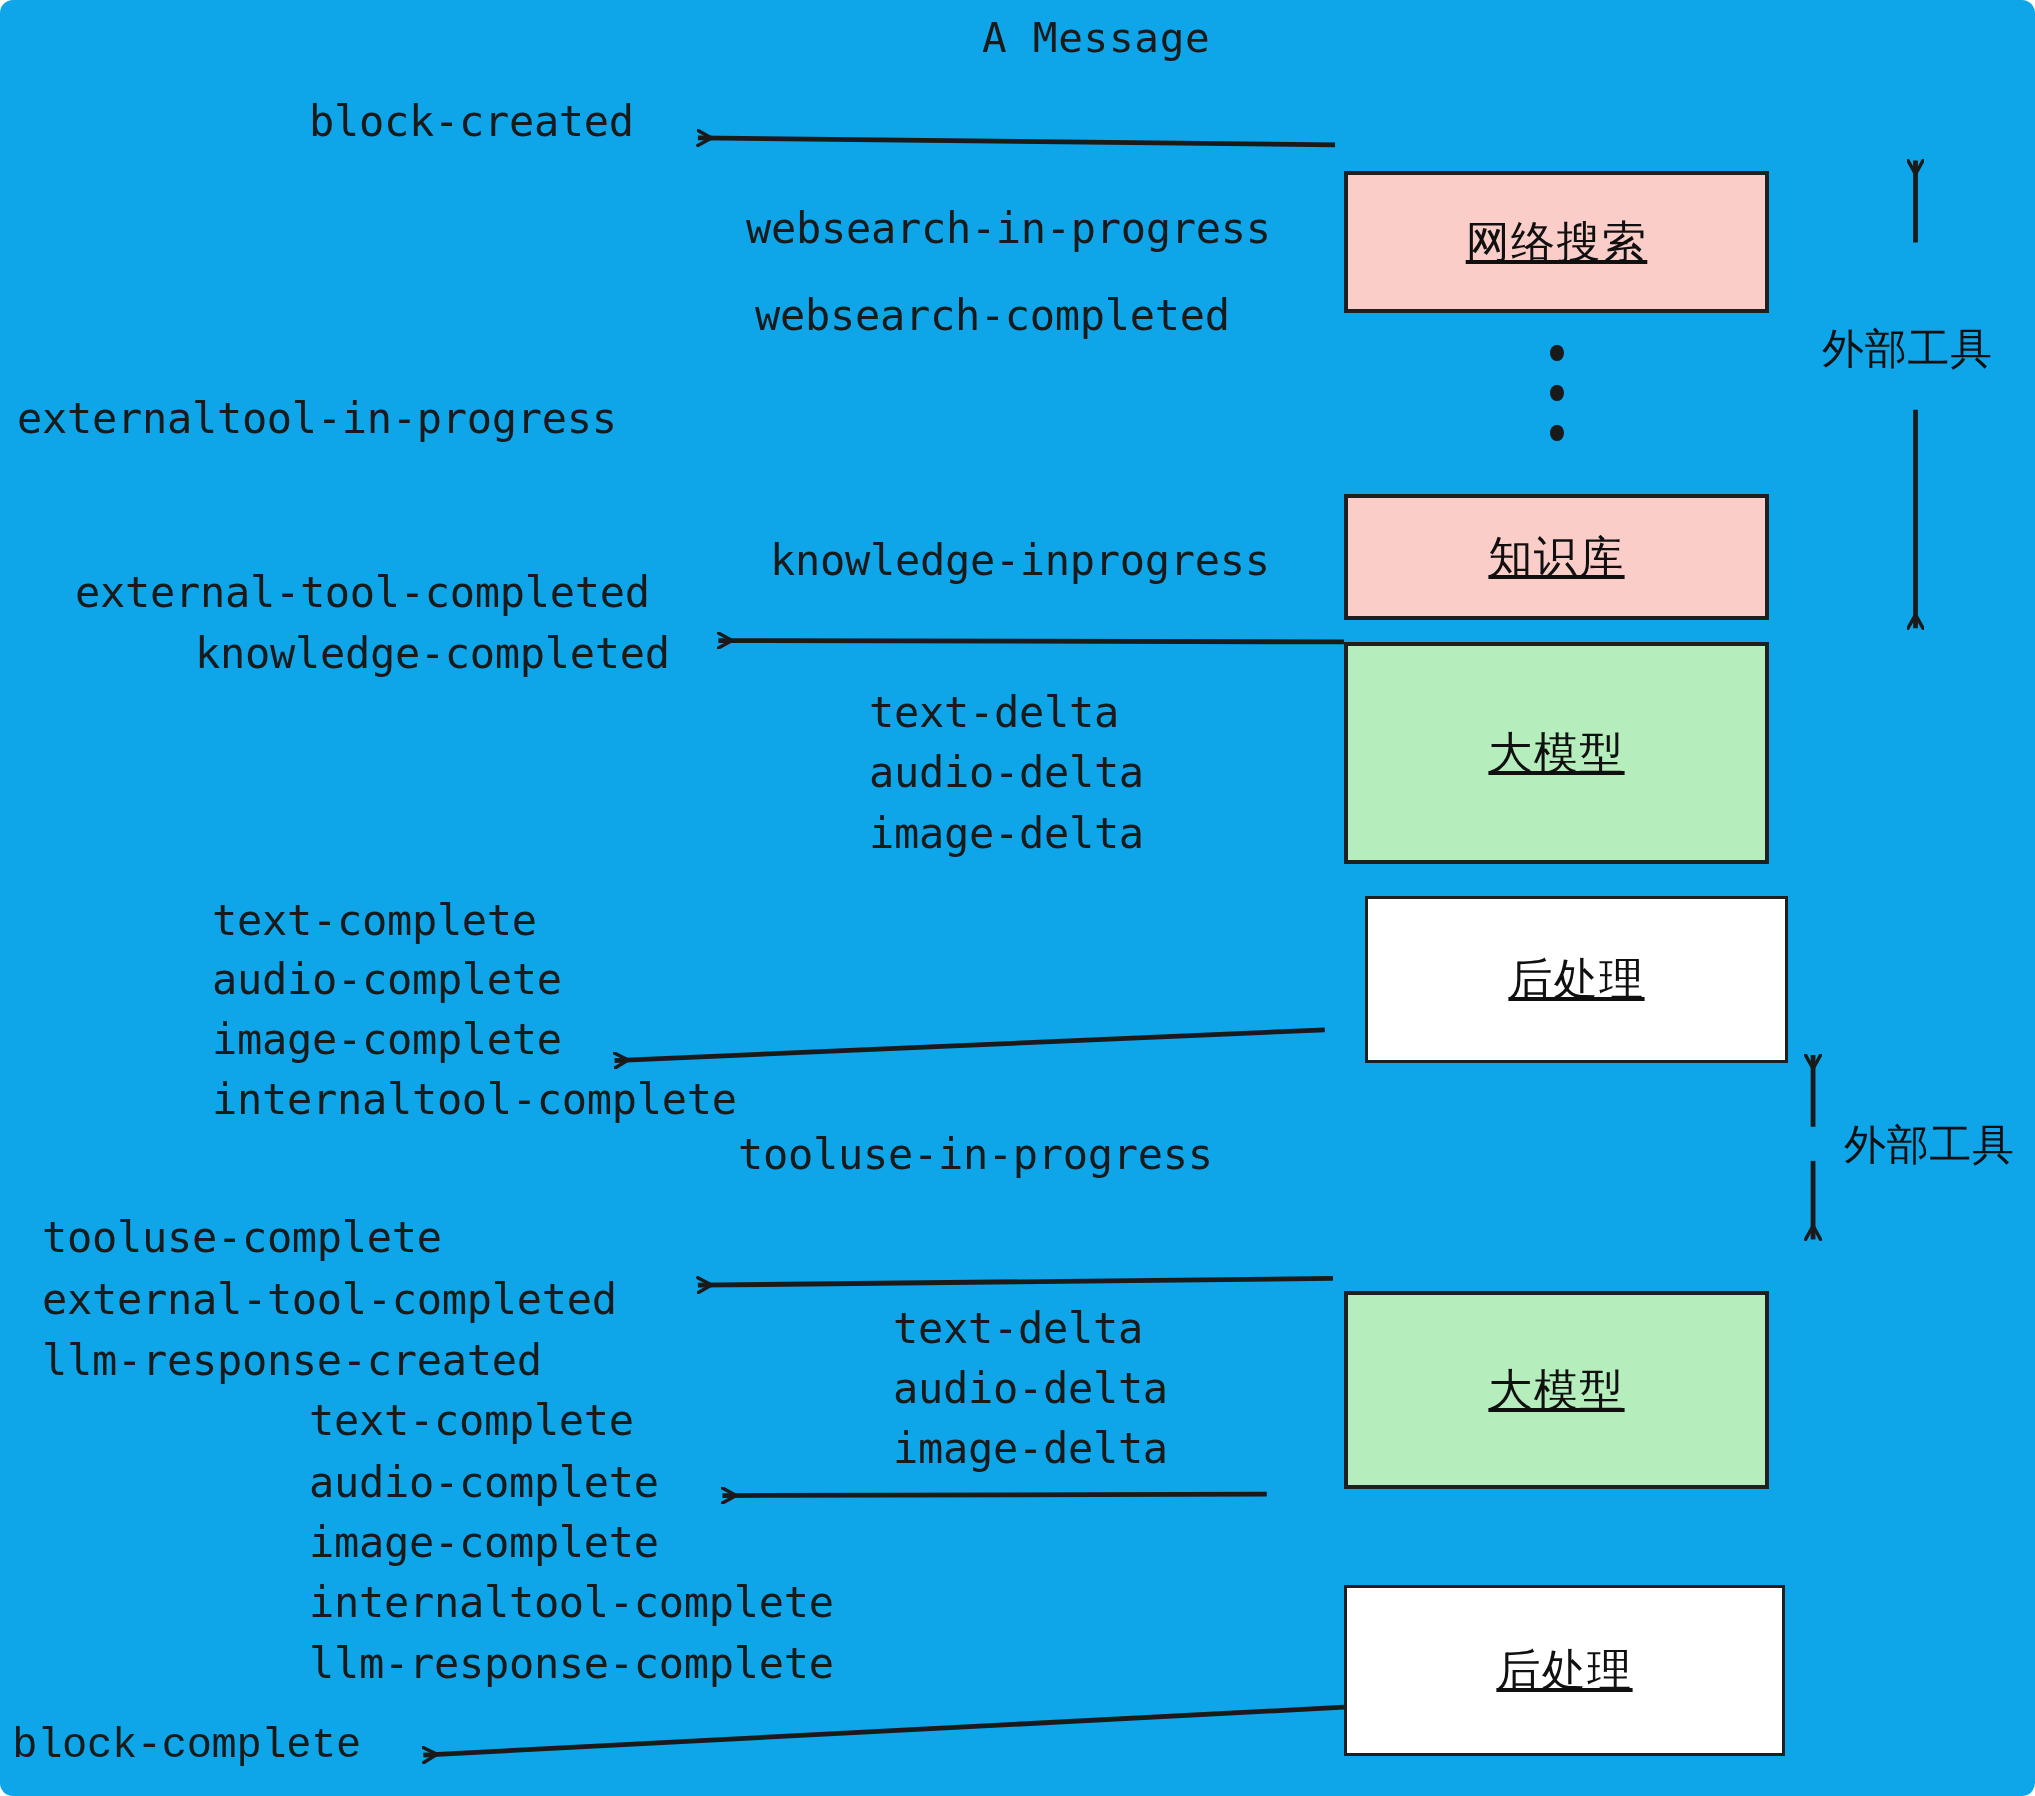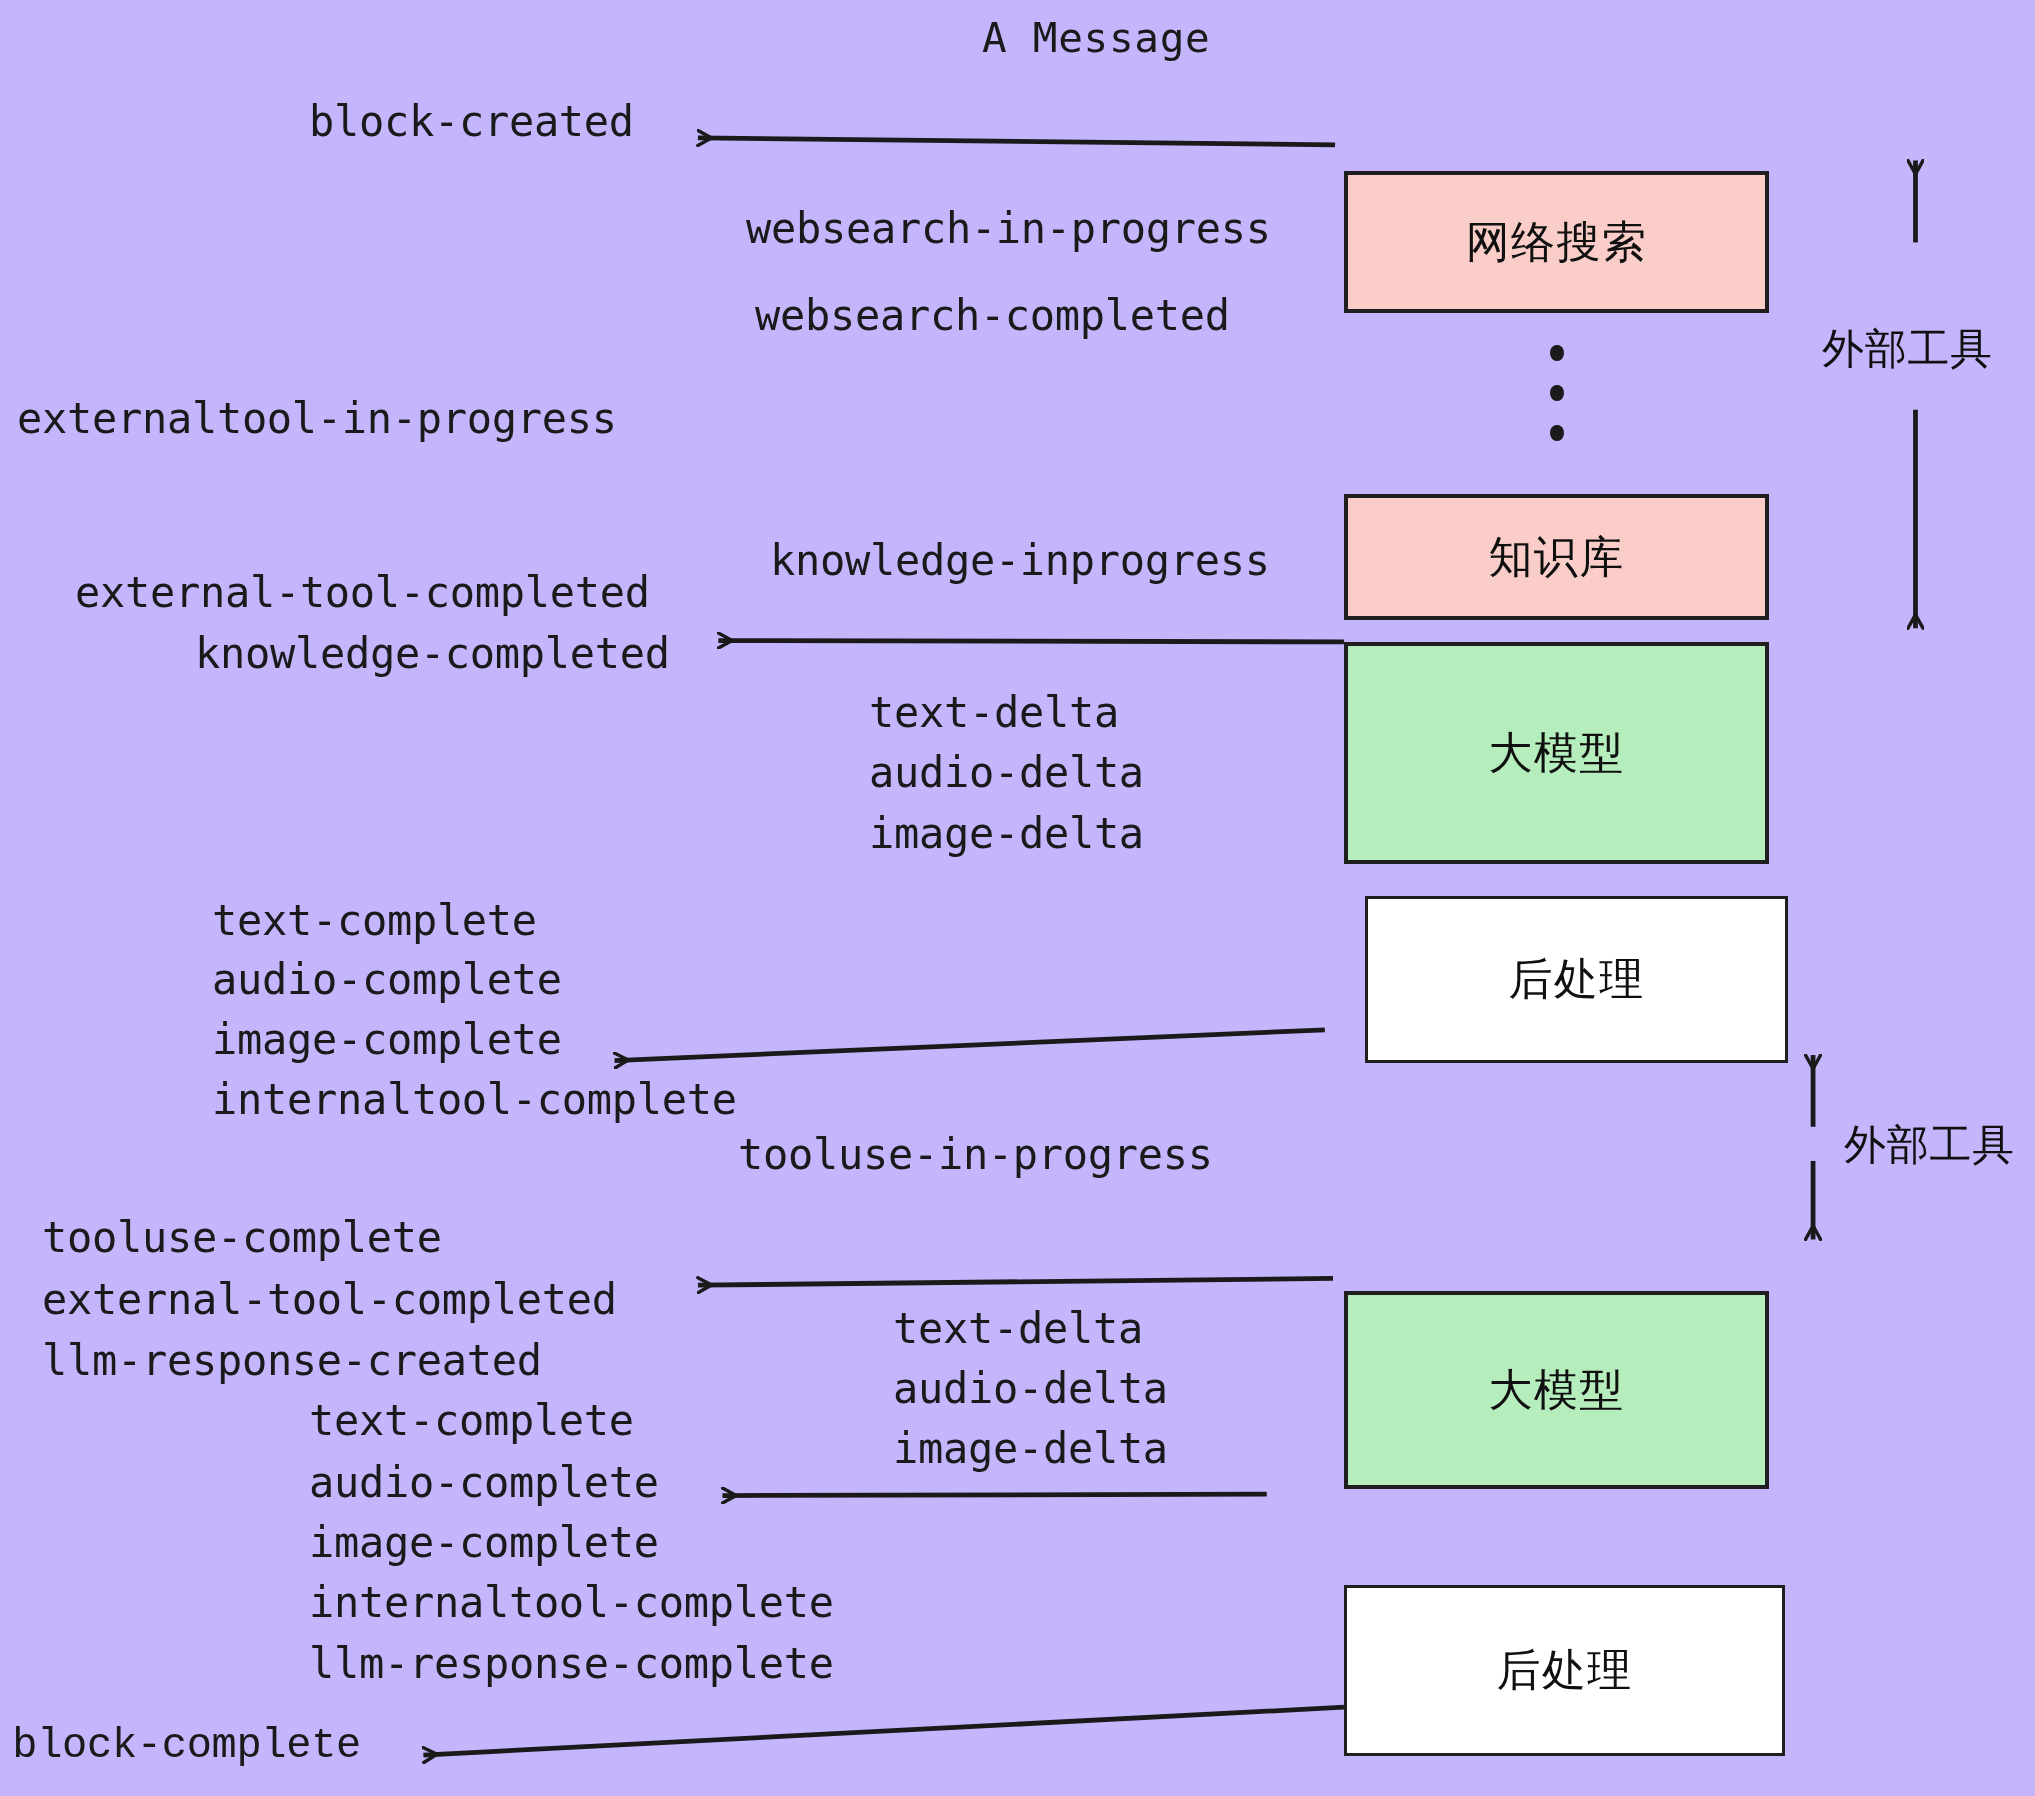--- a/index.html
+++ b/index.html
@@ -4,23 +4,24 @@
 <style>
   html, body {
     margin: 0;
     padding: 0;
     background: #ffffff;
   }
   #canvas {
     position: relative;
     width: 2035px;
     height: 1796px;
-    background: #c4b5fd;
+    background: #0ea5e9;
     font-family: "DejaVu Sans Mono", monospace;
     overflow: hidden;
+    border-radius: 13px;
   }
   .evt {
     position: absolute;
     font-family: "DejaVu Sans Mono", monospace;
     font-size: 42px;
     color: #1a1a1a;
     white-space: nowrap;
     letter-spacing: -0.3px;
     line-height: 1;
   }
@@ -39,20 +40,21 @@
     display: flex;
     align-items: center;
     justify-content: center;
   }
   .nodebox .nlabel {
     font-family: "DejaVu Sans", sans-serif;
     font-size: 44px;
     color: #101010;
     white-space: nowrap;
     letter-spacing: 1.4px;
+    text-decoration: underline;
   }
   .nodebox.mcp .nlabel {
     font-family: "DejaVu Sans Mono", monospace;
     font-size: 40px;
     letter-spacing: 0px;
   }
   .sidelabel {
     position: absolute;
     font-family: "DejaVu Sans", sans-serif;
     font-size: 42px;

